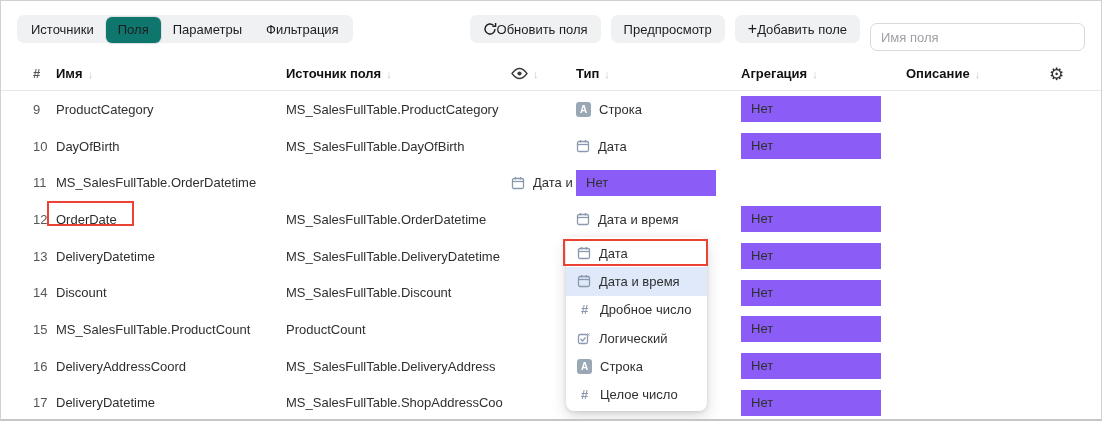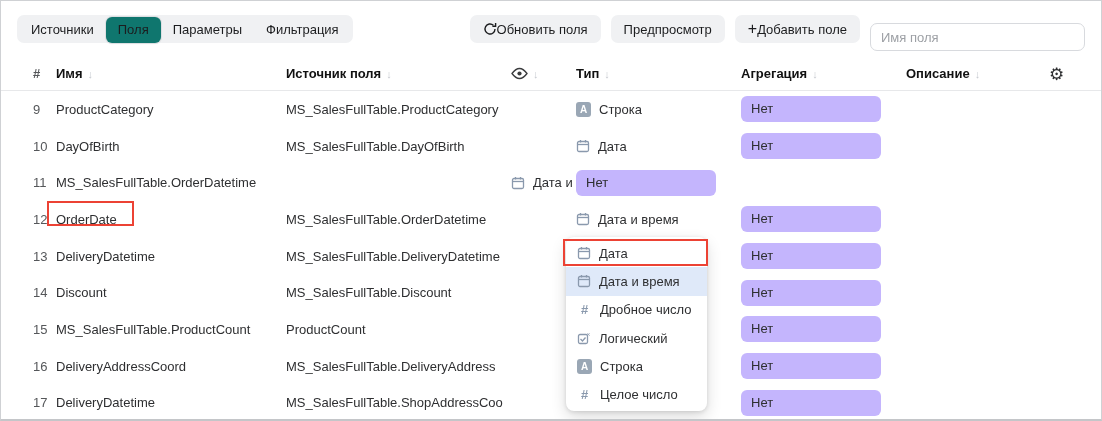--- a/index.html
+++ b/index.html
@@ -26,21 +26,21 @@
         align-items:center;padding-left:32px;padding-right:10px;box-sizing:border-box;}
   .thead{position:absolute;top:56px;left:0;right:0;height:34px;border-bottom:1px solid #e7e8ea;
          font-weight:bold;font-size:13px;color:#111;}
   .thead .c{display:flex;align-items:center;gap:5px;}
   .arrow{font-size:11px;color:#c7cad0;font-weight:normal;}
   .rows{position:absolute;top:90px;left:0;right:0;}
   .trow{height:36.7px;font-size:13px;color:#2e2f31;}
   .trow .c{display:flex;align-items:center;gap:8px;overflow:hidden;white-space:nowrap;}
   .c.idx{color:#55575a;}
   .c.src{padding-right:14px;}
-  .pill{display:block;width:140px;height:26px;line-height:26px;background:#c4b5fd;border-radius:6px;
+  .pill{display:block;width:140px;height:26px;line-height:26px;background:#8b5cf6;border-radius:0;
         padding-left:10px;box-sizing:border-box;color:#2e2f31;}
   .abadge{display:inline-flex;align-items:center;justify-content:center;width:15px;height:15px;
           background:#9aa7b5;color:#fff;font-size:10px;font-weight:bold;border-radius:3px;flex:0 0 auto;}
   .hashicon{color:#8a99ad;font-weight:bold;font-size:13px;width:15px;text-align:center;flex:0 0 auto;}
   .icon-svg{flex:0 0 auto;display:inline-flex;}
   .gear{font-size:17px;color:#2e2f31;cursor:pointer;font-family:"DejaVu Sans",sans-serif;}
 
   
   .dropdown{position:absolute;left:565px;top:236px;width:141px;background:#fff;border-radius:8px;
             box-shadow:0 1px 4px rgba(0,0,0,.12),0 6px 16px rgba(0,0,0,.14);padding:2px 0;z-index:5;}

